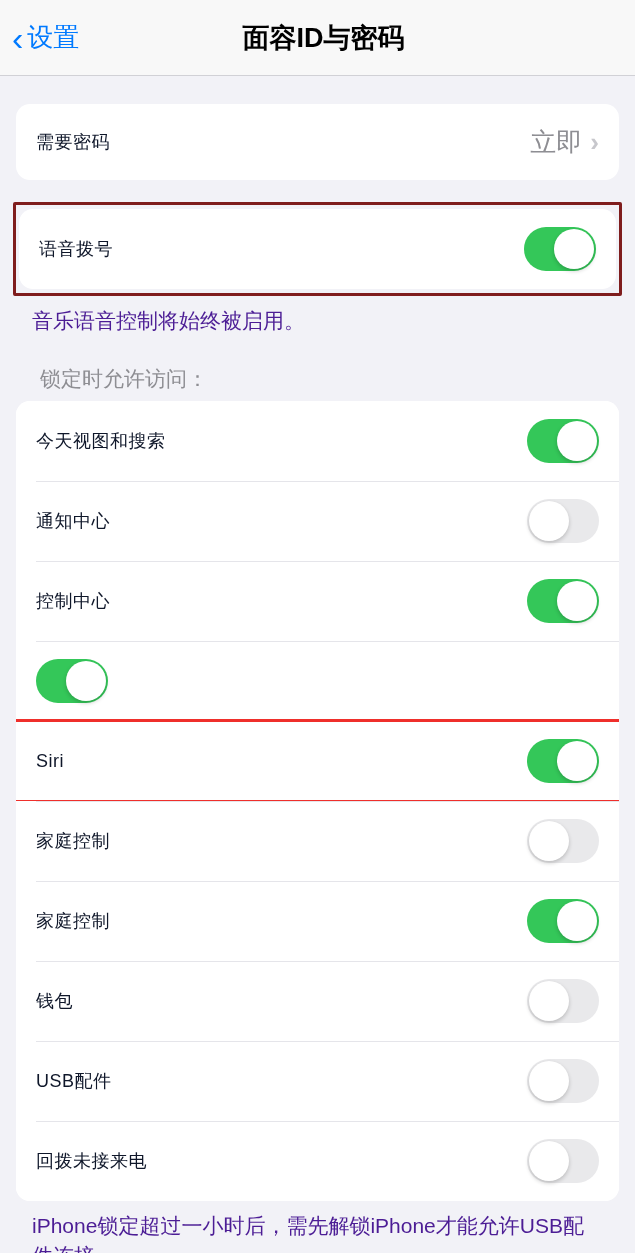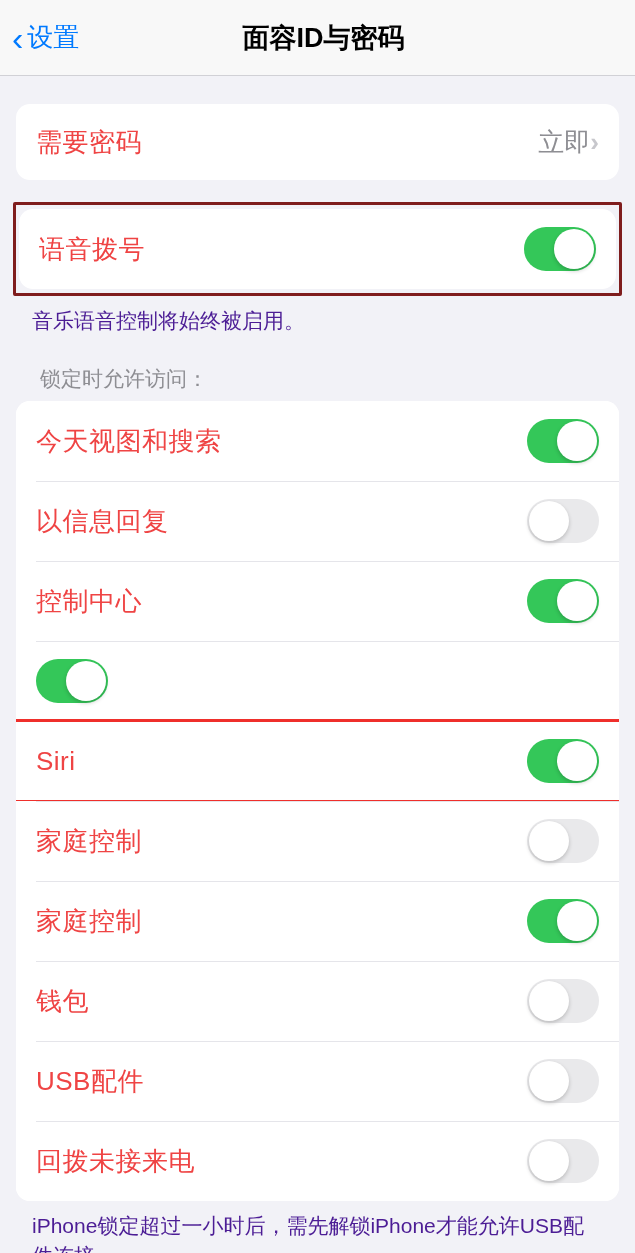--- a/index.html
+++ b/index.html
@@ -75,27 +75,28 @@
       top: 0;
       left: 20px;
       right: 0;
       height: 1px;
       background: #e5e5ea;
     }
     .row-list .row + .row {
       border-top: none;
     }
     .row-label {
-      font-size: 26px;
-      color: #ef4444;
+      font-size: 18px;
+      color: #0f172a;
       letter-spacing: 0.5px;
     }
     .row-value-wrap {
       display: flex;
       align-items: center;
+      gap: 8px;
     }
     .row-value {
       font-size: 26px;
       color: #8e8e93;
     }
     .chevron-right {
       color: #c7c7cc;
       font-size: 26px;
       font-weight: 600;
     }
@@ -207,21 +208,21 @@
   <div class="section-header">锁定时允许访问：</div>
 
   <div class="group row-list" id="lock-list" style="margin-top:0;text-align:center;">
   <div class="row">
         <span class="row-label">今天视图和搜索</span>
         <div class="toggle on">
           <div class="toggle-knob"></div>
         </div>
       </div>
       <div class="row">
-        <span class="row-label">以信息回复</span>
+        <span class="row-label">通知中心</span>
         <div class="toggle off">
           <div class="toggle-knob"></div>
         </div>
       </div>
       <div class="row">
         <span class="row-label">控制中心</span>
         <div class="toggle on">
           <div class="toggle-knob"></div>
         </div>
       </div>

